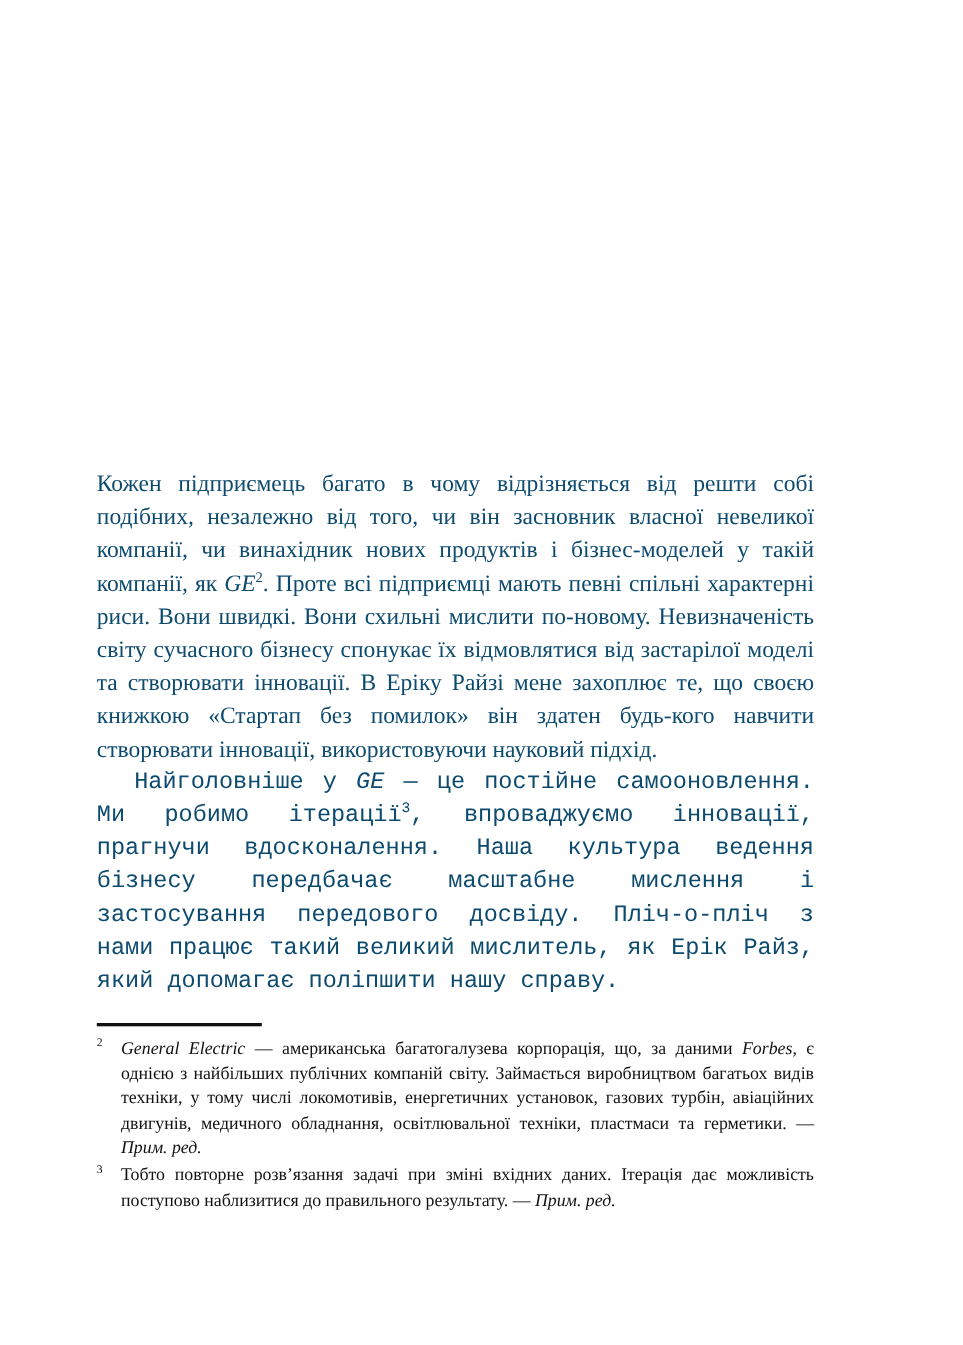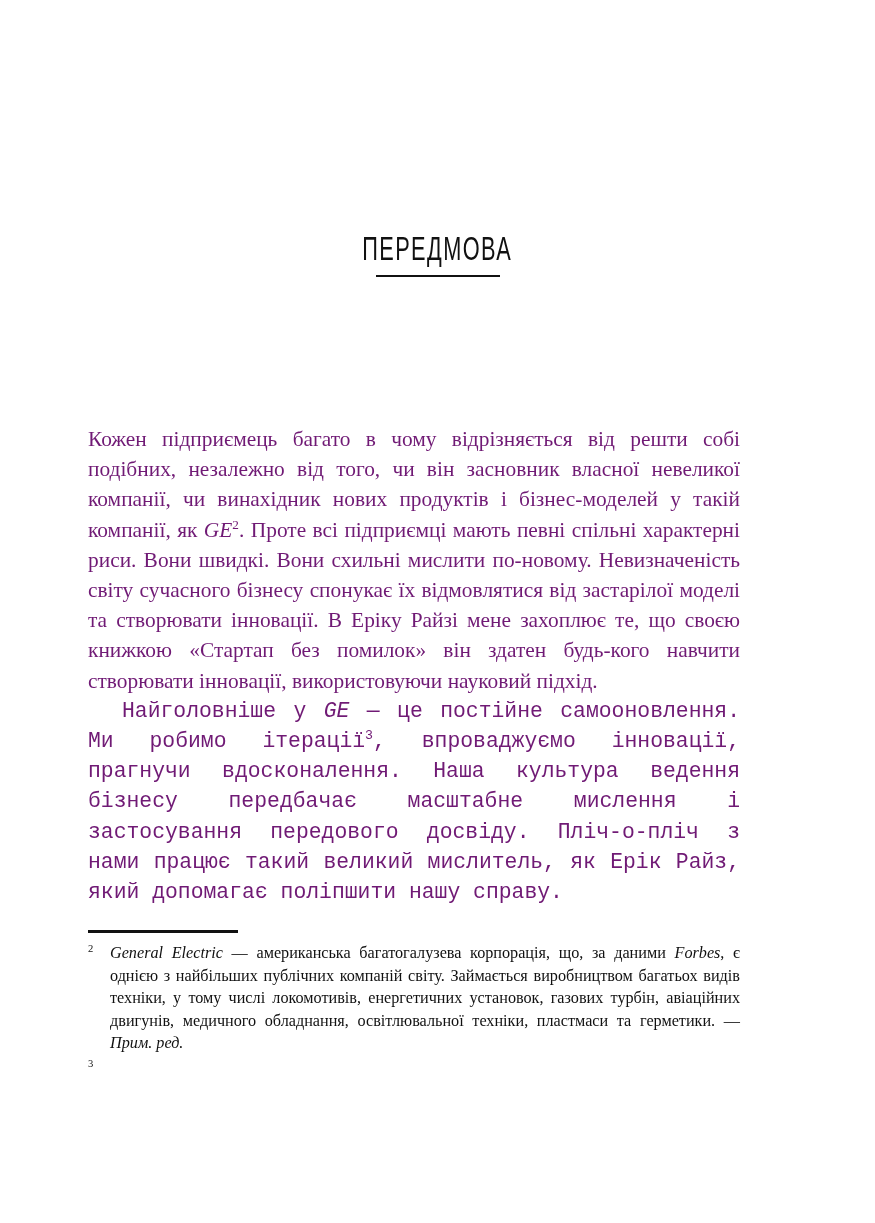--- a/index.html
+++ b/index.html
@@ -61,21 +61,21 @@
     top: 424px;
     width: 652px;
   }
   .para {
     margin: 0;
     font-size: 21.4px;
     line-height: 30.2px;
     text-align: justify;
     text-justify: inter-word;
     hyphens: manual;
-    color: #701a75;
+    color: #0c4a6e;
   }
   .para + .para {
     margin-top: 0;
     font-family: Liberation Mono, monospace;
   }
   .para.indent {
     text-indent: 34px;
   }
   .ital {
     font-style: italic;
@@ -116,31 +116,27 @@
     font-size: 10.6px;
     line-height: 16px;
     color: #111111;
   }
 </style>
 </head>
 <body>
 
 <div class="page">
 
-  <div class="title-block">
-    <div class="chapter-title">ПЕРЕДМОВА</div>
-    <div class="title-rule"></div>
-  </div>
 
   <div class="body-block" id="body-block">
       <p class="para"><span>Кожен підприємець багато в чому відрізняється від решти собі подібних, незалежно від того, чи він засновник власної невеликої компанії, чи винахідник нових продуктів і бізнес-моделей у такій компанії, як </span><span class="ital">GE</span><sup class="fnref">2</sup><span>. Проте всі підприємці мають певні спільні характерні риси. Вони швидкі. Вони схильні мислити по-новому. Невизначеність світу сучасного бізнесу спонукає їх відмовлятися від застарілої моделі та створювати інновації. В Еріку Райзі мене захоплює те, що своєю книжкою «Стартап без помилок» він здатен будь-кого навчити створювати інновації, використовуючи науковий підхід.</span></p>
       <p class="para indent"><span>Найголовніше у </span><span class="ital">GE</span><span> — це постійне самооновлення. Ми робимо ітерації</span><sup class="fnref">3</sup><span>, впроваджуємо інновації, прагнучи вдосконалення. Наша культура ведення бізнесу передбачає масштабне мислення і застосування передового досвіду. Пліч-о-пліч з нами працює такий великий мислитель, як Ерік Райз, який допомагає поліпшити нашу справу.</span></p>
     </div>
 
   <div class="footnote-block">
     <div class="footnote-rule"></div>
     <div id="footnote-list">
         <p class="footnote"><span class="fn-marker">2</span><span><span class="ital">General Electric</span><span> — американська багатогалузева корпорація, що, за даними </span><span class="ital">Forbes</span><span>, є однією з найбільших публічних компаній світу. Займається виробництвом багатьох видів техніки, у тому числі локомотивів, енергетичних установок, газових турбін, авіаційних двигунів, медичного обладнання, освітлювальної техніки, пластмаси та герметики. — </span><span class="ital">Прим. ред.</span></span></p>
-        <p class="footnote"><span class="fn-marker">3</span></p>
+        <p class="footnote"><span class="fn-marker">3</span><span><span>Тобто повторне розв’язання задачі при зміні вхідних даних. Ітерація дає можливість поступово наблизитися до правильного результату. — </span><span class="ital">Прим. ред.</span></span></p>
       </div>
   </div>
 
 </div>
 
 </body></html>

